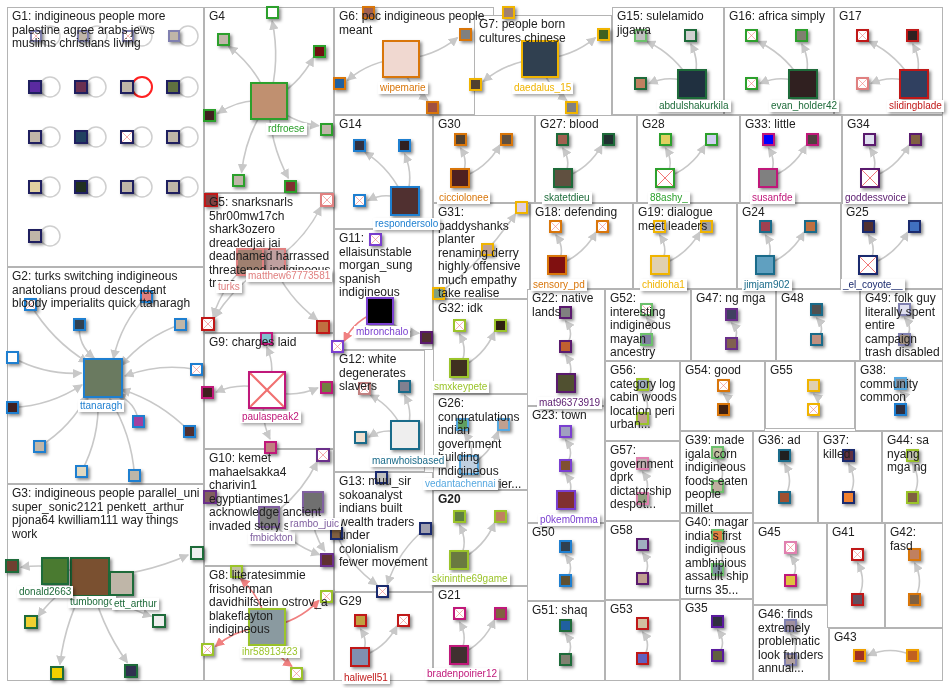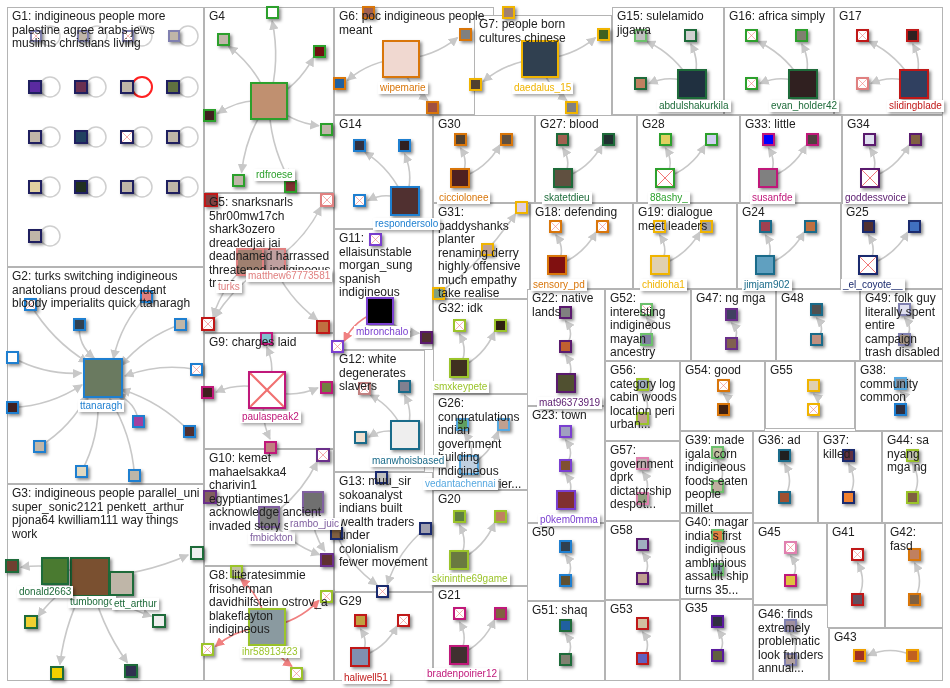--- a/index.html
+++ b/index.html
@@ -92,21 +92,21 @@
       </div>
       <div class="group" style="left: 433px; top: 203px; width: 97px; height: 96px;">
         <div class="gtitle">G31: paddyshanks planter renaming derry highly offensive much empathy take realise</div>
       </div>
       <div class="group" style="left: 433px; top: 299px; width: 97px; height: 95px;">
         <div class="gtitle">G32: idk</div>
       </div>
       <div class="group" style="left: 433px; top: 394px; width: 97px; height: 96px;">
         <div class="gtitle">G26: congratulations indian government building indigineous aircraft carrier...</div>
       </div>
-      <div class="group" style="left: 433px; top: 490px; width: 97px; height: 96px;">
+      <div class="group" style="left: 433px; top: 490px; width: 97px; height: 96px; font-weight: bold;">
         <div class="gtitle">G20</div>
       </div>
       <div class="group" style="left: 433px; top: 586px; width: 97px; height: 95px;">
         <div class="gtitle">G21</div>
       </div>
       <div class="group" style="left: 530px; top: 203px; width: 103px; height: 86px;">
         <div class="gtitle">G18: defending</div>
       </div>
       <div class="group" style="left: 633px; top: 203px; width: 104px; height: 86px;">
         <div class="gtitle">G19: dialogue meet leaders</div>
@@ -411,21 +411,21 @@
       <div class="nlabel" style="left: 17px; top: 586px; color: rgb(30, 107, 58);">donald2663</div>
       <div class="node" style="left: 109px; top: 571px; width: 25px; height: 25px; border-color: rgb(30, 107, 58);"></div>
       <div class="nlabel" style="left: 112px; top: 598px; color: rgb(30, 107, 58);">ett_arthur</div>
       <div class="node" style="left: 5px; top: 559px; width: 14px; height: 14px; border-color: rgb(30, 107, 58); background: rgb(112, 64, 48);"></div>
       <div class="node" style="left: 190px; top: 546px; width: 14px; height: 14px; border-color: rgb(30, 107, 58); background: rgb(238, 238, 238);"></div>
       <div class="node" style="left: 24px; top: 615px; width: 14px; height: 14px; border-color: rgb(30, 107, 58); background: rgb(240, 208, 48);"></div>
       <div class="node" style="left: 152px; top: 614px; width: 14px; height: 14px; border-color: rgb(30, 107, 58); background: rgb(238, 238, 238);"></div>
       <div class="node" style="left: 50px; top: 666px; width: 14px; height: 14px; border-color: rgb(30, 107, 58); background: rgb(240, 208, 0);"></div>
       <div class="node" style="left: 124px; top: 664px; width: 14px; height: 14px; border-color: rgb(30, 107, 58); background: rgb(48, 48, 80);"></div>
       <div class="node" style="left: 250px; top: 82px; width: 38px; height: 38px; border-color: rgb(44, 160, 44); background: rgb(192, 144, 112);"></div>
-      <div class="nlabel" style="left: 254px; top: 123px; color: rgb(44, 160, 44); margin-top: 46px;">rdfroese</div>
+      <div class="nlabel" style="left: 266px; top: 123px; color: rgb(44, 160, 44);">rdfroese</div>
       <div class="node" style="left: 266px; top: 6px; width: 13px; height: 13px; border-color: rgb(44, 160, 44); background: rgb(255, 255, 255);"></div>
       <div class="node" style="left: 217px; top: 33px; width: 13px; height: 13px; border-color: rgb(44, 160, 44);"></div>
       <div class="node" style="left: 313px; top: 45px; width: 13px; height: 13px; border-color: rgb(44, 160, 44); background: rgb(112, 16, 16);"></div>
       <div class="node" style="left: 203px; top: 109px; width: 13px; height: 13px; border-color: rgb(44, 160, 44); background: rgb(64, 32, 32);"></div>
       <div class="node" style="left: 320px; top: 123px; width: 13px; height: 13px; border-color: rgb(44, 160, 44);"></div>
       <div class="node" style="left: 232px; top: 174px; width: 13px; height: 13px; border-color: rgb(44, 160, 44);"></div>
       <div class="node" style="left: 284px; top: 180px; width: 13px; height: 13px; border-color: rgb(44, 160, 44); background: rgb(128, 48, 48);"></div>
       <div class="node" style="left: 258px; top: 248px; width: 28px; height: 28px; border-color: rgb(224, 128, 128); background: rgb(192, 160, 160);"></div>
       <div class="nlabel" style="left: 246px; top: 270px; color: rgb(224, 128, 128);">matthew67773581</div>
       <div class="node" style="left: 236px; top: 248px; width: 28px; height: 28px; border-color: rgb(224, 128, 128); background: rgb(160, 128, 112);"></div>

